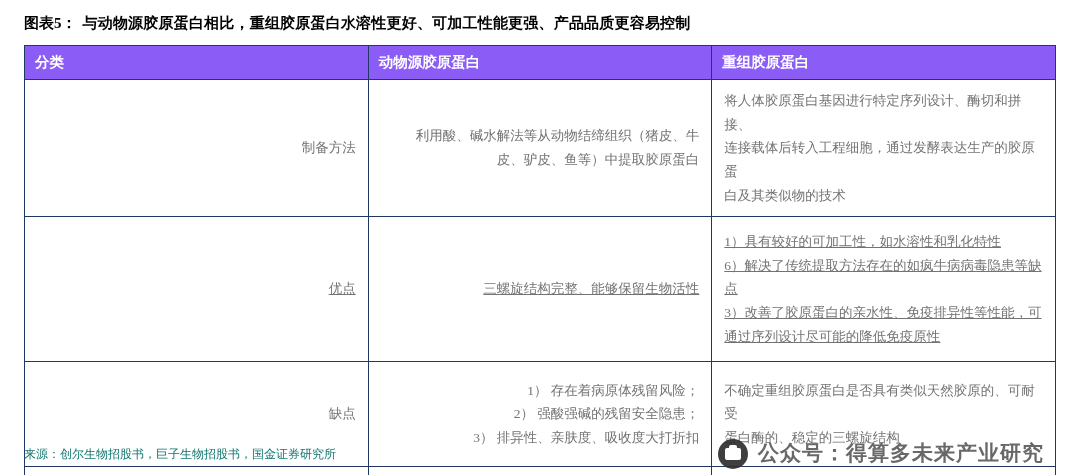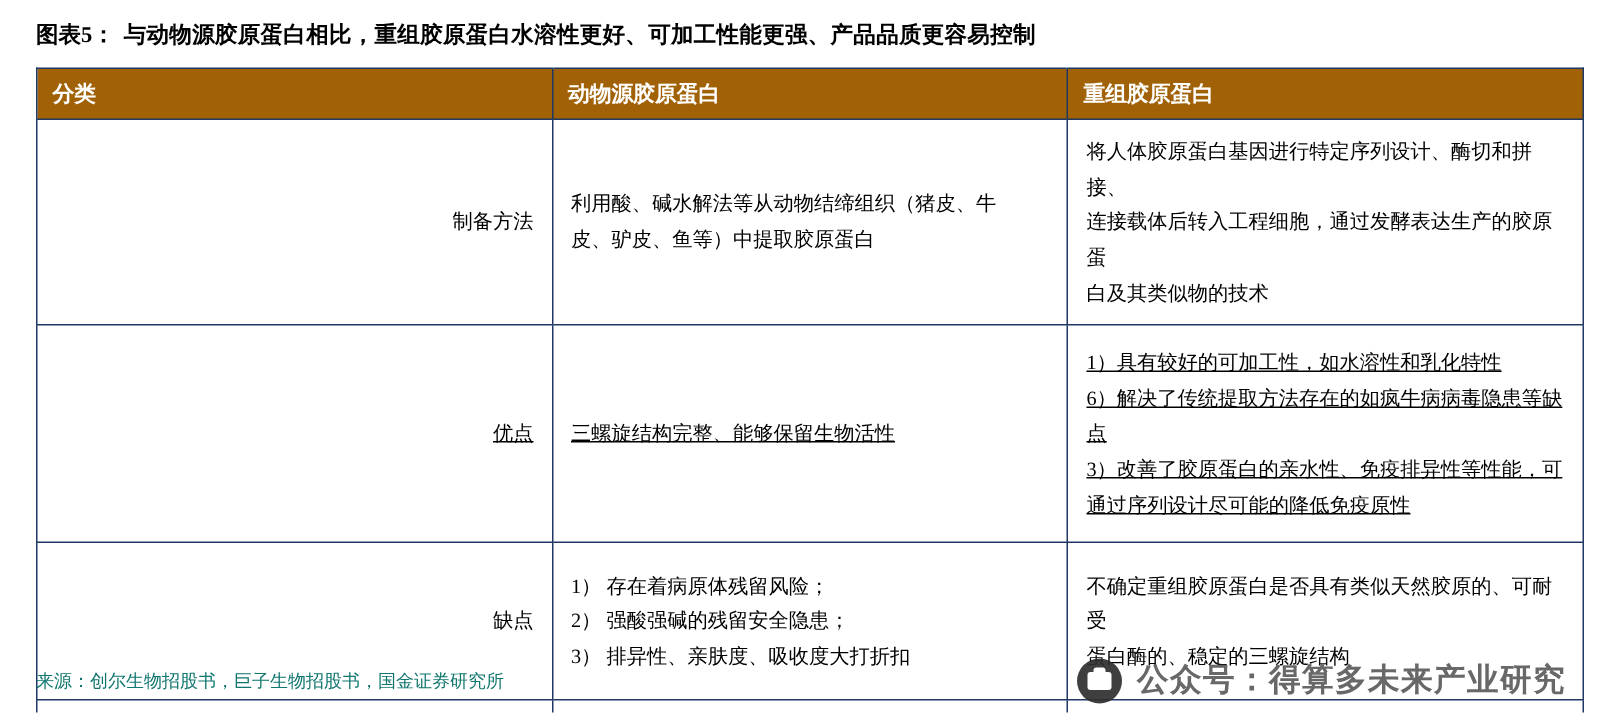--- a/index.html
+++ b/index.html
@@ -40,44 +40,44 @@
     letter-spacing: 0.2px;
     white-space: nowrap;
   }
   table.main {
     border-collapse: collapse;
     width: 1032px;
     table-layout: fixed;
     border: 1px solid #1f3864;
   }
   table.main thead th {
-    background: #a16207;
+    background: #8b5cf6;
     color: #ffffff;
     font-weight: bold;
     font-size: 14.5px;
     text-align: left;
     padding: 7px 10px;
     border-right: 1px solid #1f3864;
     font-family: "Liberation Serif", "DejaVu Serif", serif;
   }
   table.main thead th:last-child { border-right: none; }
   table.main td {
     border: 1px solid #1f3864;
     vertical-align: middle;
     padding: 9px 12px;
     font-size: 13.5px;
     line-height: 1.75;
-    color: #000000;
+    color: #737373;
   }
   td.cat {
     width: 176px;
     text-align: right;
     padding-left: 18px;
   }
-  td.colb { width: 372px; }
+  td.colb { width: 372px; text-align: right; }
   td.colc { width: auto; }
   .lines p {
     margin: 0;
   }
   .num-list p {
     margin: 0;
     text-indent: 0;
   }
   .footnote {
     position: absolute;

